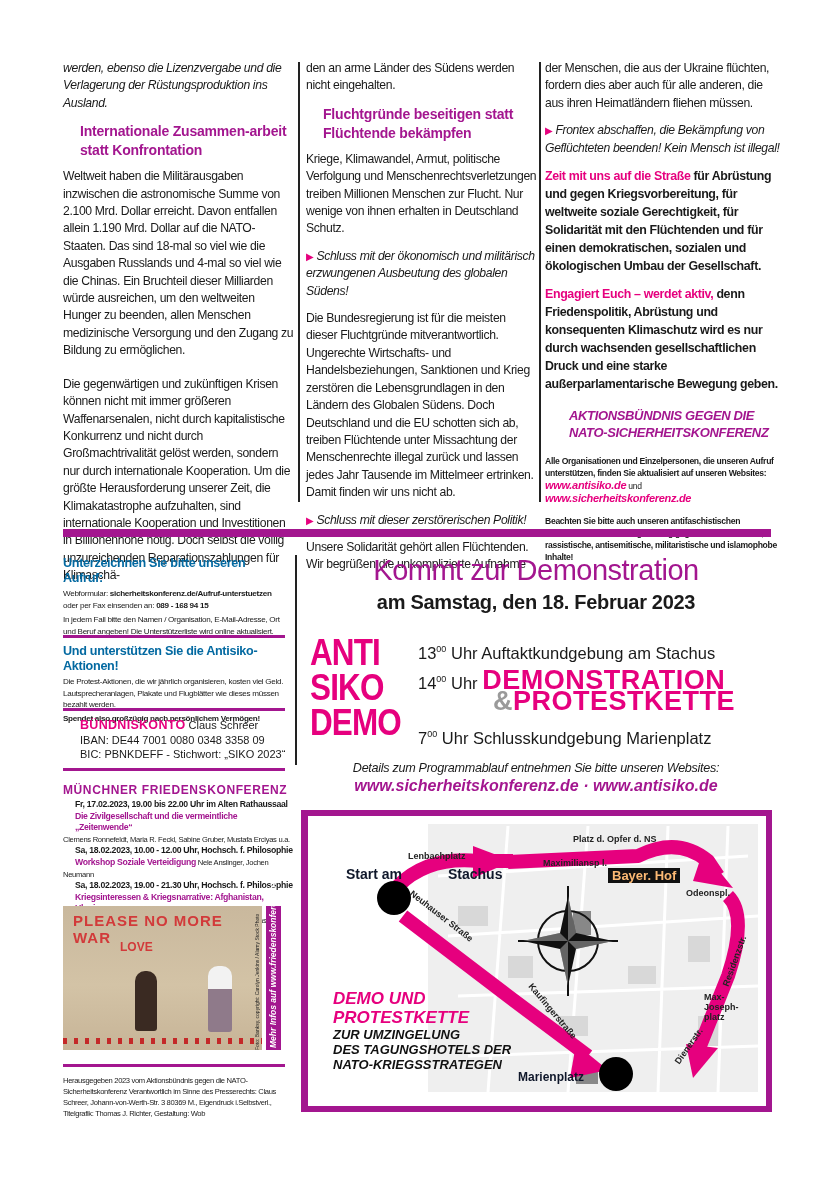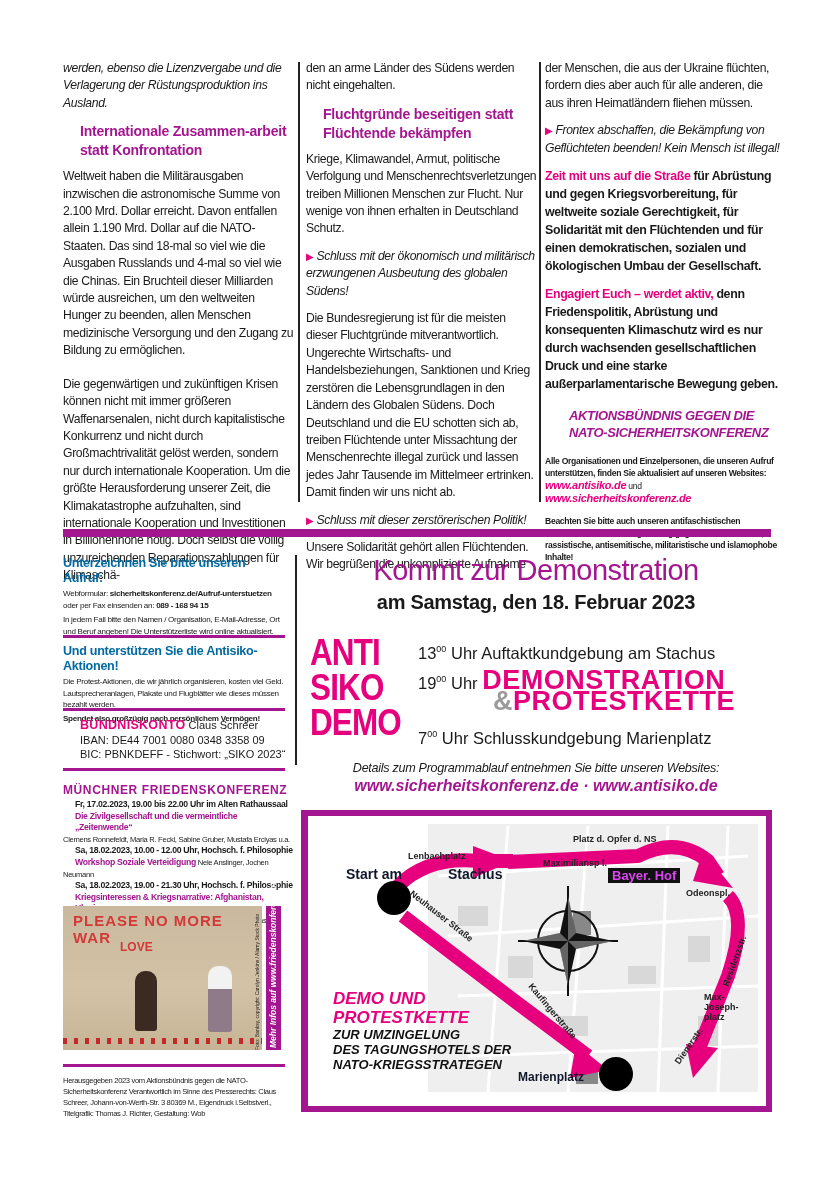--- a/index.html
+++ b/index.html
@@ -54,21 +54,21 @@
   .sched .demo{color:#e6007e;font-weight:bold;font-size:27px;letter-spacing:0.5px;}
   .sched .pk{position:absolute;left:75px;top:52px;color:#e6007e;font-weight:bold;font-size:27px;letter-spacing:0.5px;white-space:nowrap;}
   .sched .amp{color:#9a9a9a;}
   .det{position:absolute;left:300px;top:761px;width:472px;text-align:center;}
   .det .i{font-style:italic;font-size:12.6px;letter-spacing:-0.3px;}
   .det .u{color:#a3168f;font-weight:bold;font-style:italic;font-size:16px;margin-top:2px;}
   .mapbox{position:absolute;left:301px;top:810px;width:458px;height:290px;border:6px solid #a3168f;border-left-width:7px;background:#fff;}
   .map{position:absolute;left:0;top:0;width:100%;height:100%;}
   .mt{position:absolute;font-weight:bold;font-size:9px;color:#222;white-space:nowrap;}
   .lbl{position:absolute;font-weight:bold;font-size:14px;color:#0f172a;}
-  .bh{position:absolute;left:300px;top:52px;background:#111;color:#d946ef;font-weight:bold;font-size:13px;padding:0 4px;}
+  .bh{position:absolute;left:300px;top:52px;background:#111;color:#fdba74;font-weight:bold;font-size:13px;padding:0 4px;}
   .mtxt{position:absolute;left:25px;top:173px;font-style:italic;font-weight:bold;}
   .mtxt .a{color:#e6007e;font-size:17px;line-height:19px;}
   .mtxt .b{color:#111;font-size:13px;line-height:15px;}
 </style>
 </head>
 <body>
 
 <div class="col c1">
   <p class="it">werden, ebenso die Lizenzvergabe und die Verlagerung der Rüstungsproduktion ins Ausland.</p>
   <div class="h2">Internationale Zusammen-arbeit statt Konfrontation</div>
@@ -152,21 +152,21 @@
   <div class="h">Kommt zur Demonstration</div>
   <div class="d">am Samstag, den 18. Februar 2023</div>
 </div>
 <div class="logo">
   <div>ANTI</div>
   <div>SIKO</div>
   <div>DEMO</div>
 </div>
 <div class="sched">
   <div class="r"><span>13</span><sup>00</sup><span> Uhr Auftaktkundgebung am Stachus</span></div>
-  <div class="r"><span>19</span><sup>00</sup><span> Uhr </span><span class="demo">DEMONSTRATION</span></div>
+  <div class="r"><span>14</span><sup>00</sup><span> Uhr </span><span class="demo">DEMONSTRATION</span></div>
   <div class="r" style="height:26px">
       <span class="pk"><span class="amp">&amp;</span><span>PROTESTKETTE</span></span>
     </div>
   <div class="r"><span>7</span><sup>00</sup><span> Uhr Schlusskundgebung Marienplatz</span></div>
 </div>
 <div class="det">
   <div class="i">Details zum Programmablauf entnehmen Sie bitte unseren Websites:</div>
   <div class="u">www.sicherheitskonferenz.de · www.antisiko.de</div>
 </div>
 

